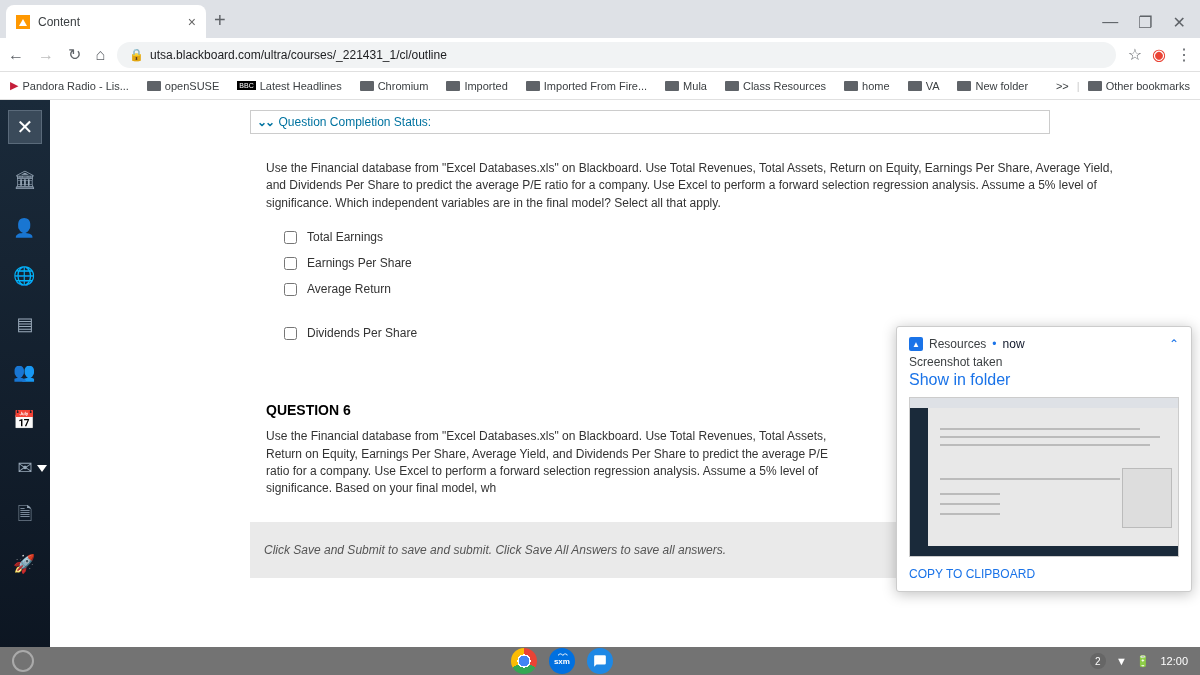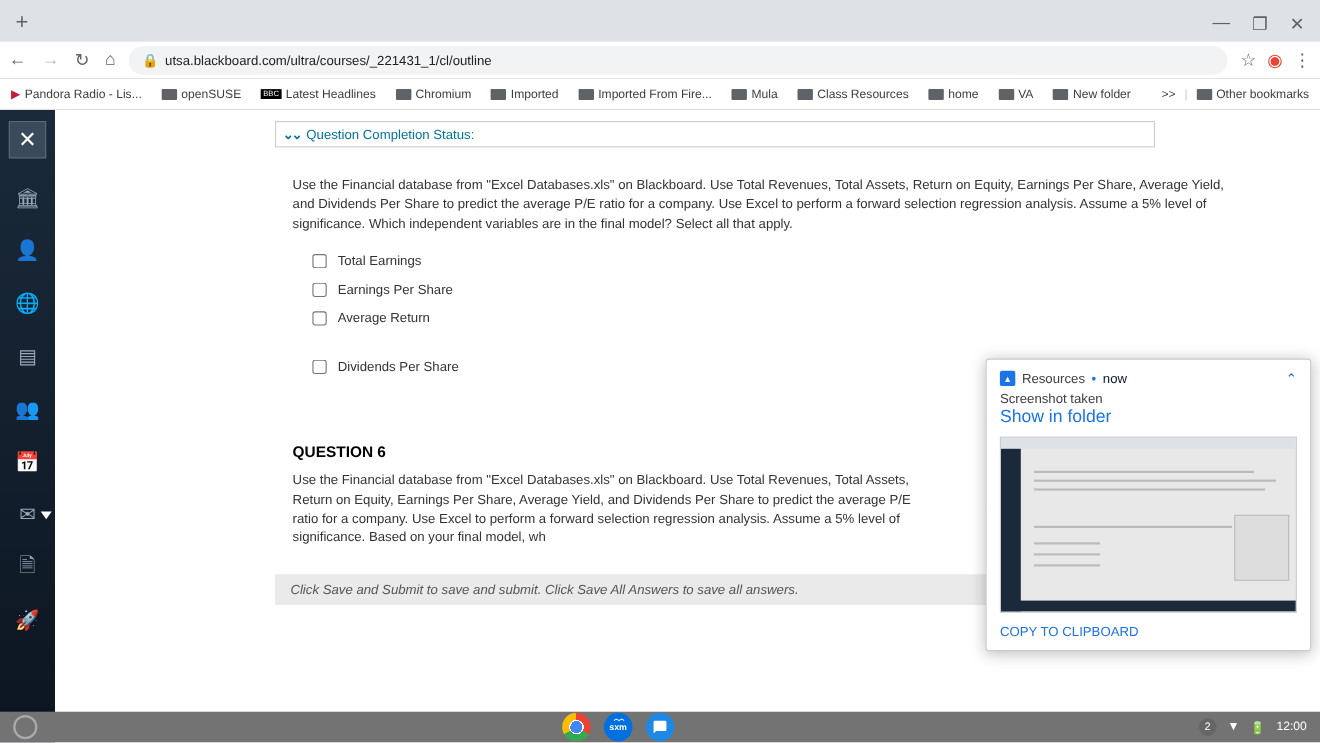--- a/index.html
+++ b/index.html
@@ -28,21 +28,21 @@
 .q-status::before{content:"";}
 .chev{font-weight:bold;margin-right:2px;letter-spacing:-2px}
 .q-body{padding:8px 16px 18px 16px;margin-bottom:18px;width:880px}
 .q-text{font-size:12px;color:#333;line-height:1.45;margin-bottom:18px}
 .opt{display:flex;align-items:center;gap:10px;font-size:12px;color:#333;margin:12px 0 12px 18px}
 .opt input{width:13px;height:13px}
 .opt-group-gap{height:6px}
 .q6-box{padding:14px 16px;width:600px}
 .q6-title{font-weight:bold;font-size:14px;margin-bottom:10px}
 .q6-text{font-size:12px;color:#333;line-height:1.45}
-.submit-bar{background:#eaeaea;height:28px;display:flex;align-items:center;padding-left:14px;font-size:12px;color:#555;font-style:italic;width:880px;margin-top:10px}
+.submit-bar{background:#eaeaea;height:56px;display:flex;align-items:center;padding-left:14px;font-size:12px;color:#555;font-style:italic;width:880px;margin-top:10px}
 .notification{position:absolute;right:8px;top:326px;width:296px;background:#fff;border:1px solid #ccc;border-radius:3px;box-shadow:0 2px 14px rgba(0,0,0,.25);padding:10px 12px}
 .notif-head{display:flex;align-items:center;gap:6px;font-size:12px;color:#1a73e8}
 .notif-head .label{color:#3c4043}
 .notif-head .chev-up{margin-left:auto;color:#1a73e8;cursor:pointer}
 .notif-title{font-size:12px;color:#3c4043;margin-top:4px}
 .notif-action{font-size:16px;color:#1a73e8;margin-top:2px;cursor:pointer}
 .thumb{width:100%;height:160px;background:#e8e8e8;border:1px solid #ccc;margin-top:8px;position:relative;overflow:hidden}
 .thumb-bar{position:absolute;bottom:0;left:0;right:0;height:10px;background:#1a2a3a}
 .thumb-sidebar{position:absolute;top:10px;left:0;bottom:0;width:18px;background:#1a2a3a}
 .thumb-top{position:absolute;top:0;left:0;right:0;height:10px;background:#dee1e6}
@@ -54,20 +54,28 @@
 .chrome-icon{background:radial-gradient(circle at 50% 50%,#4285f4 0 30%,#fff 30% 36%,transparent 36%),conic-gradient(#ea4335 0 120deg,#34a853 120deg 240deg,#fbbc05 240deg 360deg);border-radius:50%;width:26px;height:26px}
 .sxm-icon{background:#0070e0;width:26px;height:26px;border-radius:50%;display:flex;align-items:center;justify-content:center;font-size:8px;font-weight:bold;color:#fff}
 .chat-icon{background:#1e88e5;width:26px;height:26px;border-radius:50%;display:flex;align-items:center;justify-content:center}
 .tb-right{display:flex;align-items:center;gap:10px;color:#fff;font-size:11px}
 .badge{background:#666;border-radius:50%;width:16px;height:16px;display:flex;align-items:center;justify-content:center;font-size:10px}
 </style>
 </head>
 <body>
 
 <div class="browser-top">
+  <div class="tab">
+    <svg width="14" height="14">
+        <rect width="14" height="14" fill="#ff9800"></rect>
+        <path d="M3 11 L7 4 L11 11 Z" fill="#fff"></path>
+      </svg>
+    <span>Content</span>
+    <span class="tab-close">×</span>
+  </div>
   <div class="new-tab">+</div>
   <div class="win-controls">
     <span>—</span>
     <span>❐</span>
     <span>✕</span>
   </div>
 </div>
 
 <div class="addr-bar">
   <div class="nav-btns">

